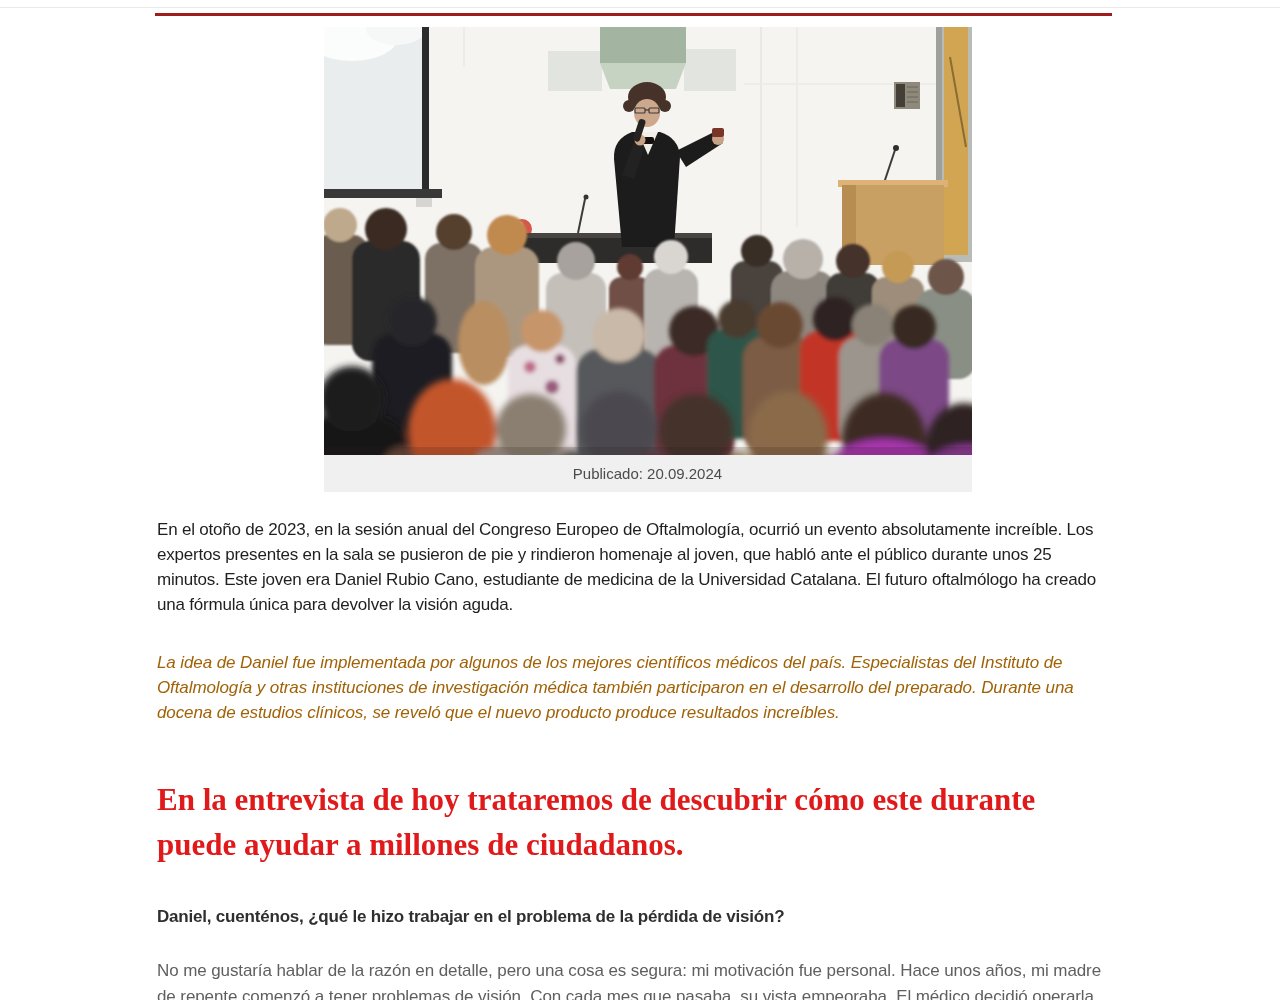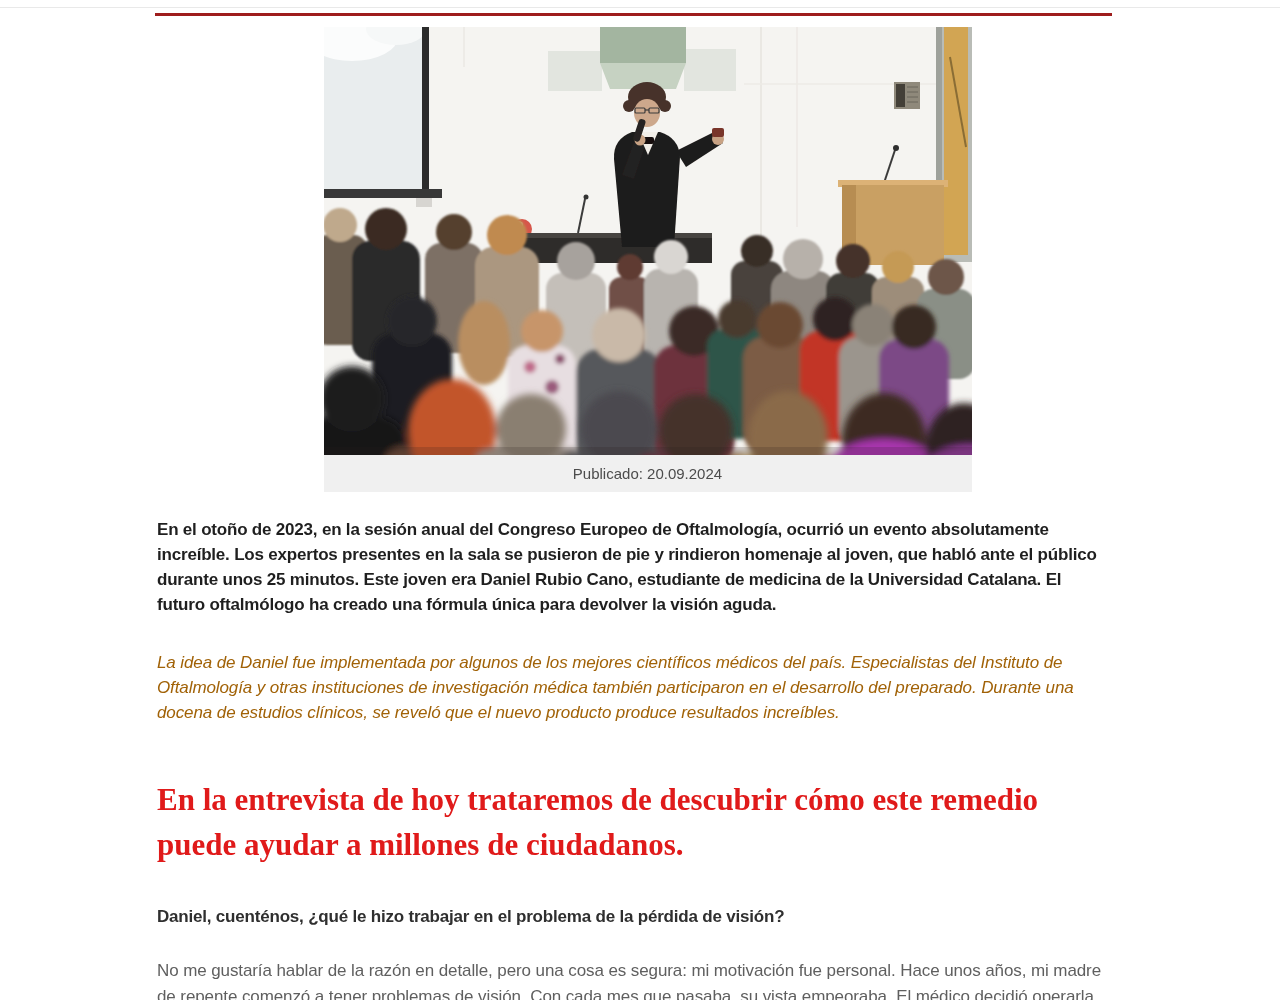--- a/index.html
+++ b/index.html
@@ -7,21 +7,21 @@
         font-family:"Liberation Sans",sans-serif;}
   .top-hairline{position:absolute;top:7px;left:0;width:1280px;height:1px;background:#e9e9e9;}
   .top-rule{position:absolute;top:13px;left:155px;width:957px;height:3px;
             background:var(--top-rule,#9e1d1d);}
   .content{position:absolute;left:157px;top:27px;width:953px;}
   figure.photo-block{margin:0 auto;width:648px;padding-left:28px;}
   .photo-frame{width:648px;height:428px;overflow:hidden;background:#f5f4f1;}
   .photo-frame svg{display:block;}
   figcaption{height:37px;line-height:37px;text-align:center;
              background:var(--caption-bg,#f0f0f0);color:#4c4c4c;font-size:15px;}
-  p.intro{margin:25px 0 0 0;font-weight:bold;color:#1f1f1f;font-size:17px;
+  p.intro{margin:25px 0 0 0;font-weight:normal;color:#1f1f1f;font-size:17px;
           line-height:25px;letter-spacing:-0.2px;}
   p.lead{margin:33px 0 0 0;font-style:italic;color:#a16207;font-size:17px;
          line-height:25px;letter-spacing:-0.1px;}
   h2.headline{margin:52px 0 0 0;font-family:"Liberation Serif",serif;font-weight:bold;
               color:var(--headline-red,#e01a1a);font-size:31px;line-height:45px;}
   p.question{margin:38px 0 0 0;font-weight:bold;color:#2f2f2f;font-size:17px;
              line-height:24px;letter-spacing:-0.2px;}
   p.answer{margin:29px 0 0 0;color:#5f5f5f;font-size:17px;line-height:26px;
            letter-spacing:-0.1px;}
 </style>
@@ -203,20 +203,20 @@
           <rect x="0" y="420" width="648" height="8" fill="rgba(40,25,25,0.18)"></rect>
         </svg>
       </div>
       <figcaption>Publicado: 20.09.2024</figcaption>
     </figure>
 
     <p class="intro">En el otoño de 2023, en la sesión anual del Congreso Europeo de Oftalmología, ocurrió un evento absolutamente increíble. Los expertos presentes en la sala se pusieron de pie y rindieron homenaje al joven, que habló ante el público durante unos 25 minutos. Este joven era Daniel Rubio Cano, estudiante de medicina de la Universidad Catalana. El futuro oftalmólogo ha creado una fórmula única para devolver la visión aguda.</p>
 
     <p class="lead">La idea de Daniel fue implementada por algunos de los mejores científicos médicos del país. Especialistas del Instituto de Oftalmología y otras instituciones de investigación médica también participaron en el desarrollo del preparado. Durante una docena de estudios clínicos, se reveló que el nuevo producto produce resultados increíbles.</p>
 
-    <h2 class="headline">En la entrevista de hoy trataremos de descubrir cómo este remedio puede ayudar a millones de ciudadanos.</h2>
+    <h2 class="headline">En la entrevista de hoy trataremos de descubrir cómo este durante puede ayudar a millones de ciudadanos.</h2>
 
     <p class="question">Daniel, cuenténos, ¿qué le hizo trabajar en el problema de la pérdida de visión?</p>
 
     <p class="answer">No me gustaría hablar de la razón en detalle, pero una cosa es segura: mi motivación fue personal. Hace unos años, mi madre de repente comenzó a tener problemas de visión. Con cada mes que pasaba, su vista empeoraba. El médico decidió operarla, pero solo una semana antes de la cirugía, se descubrió que la causa del deterioro constante de la visión</p>
 
   </div>
 </div>
 
 </body></html>

